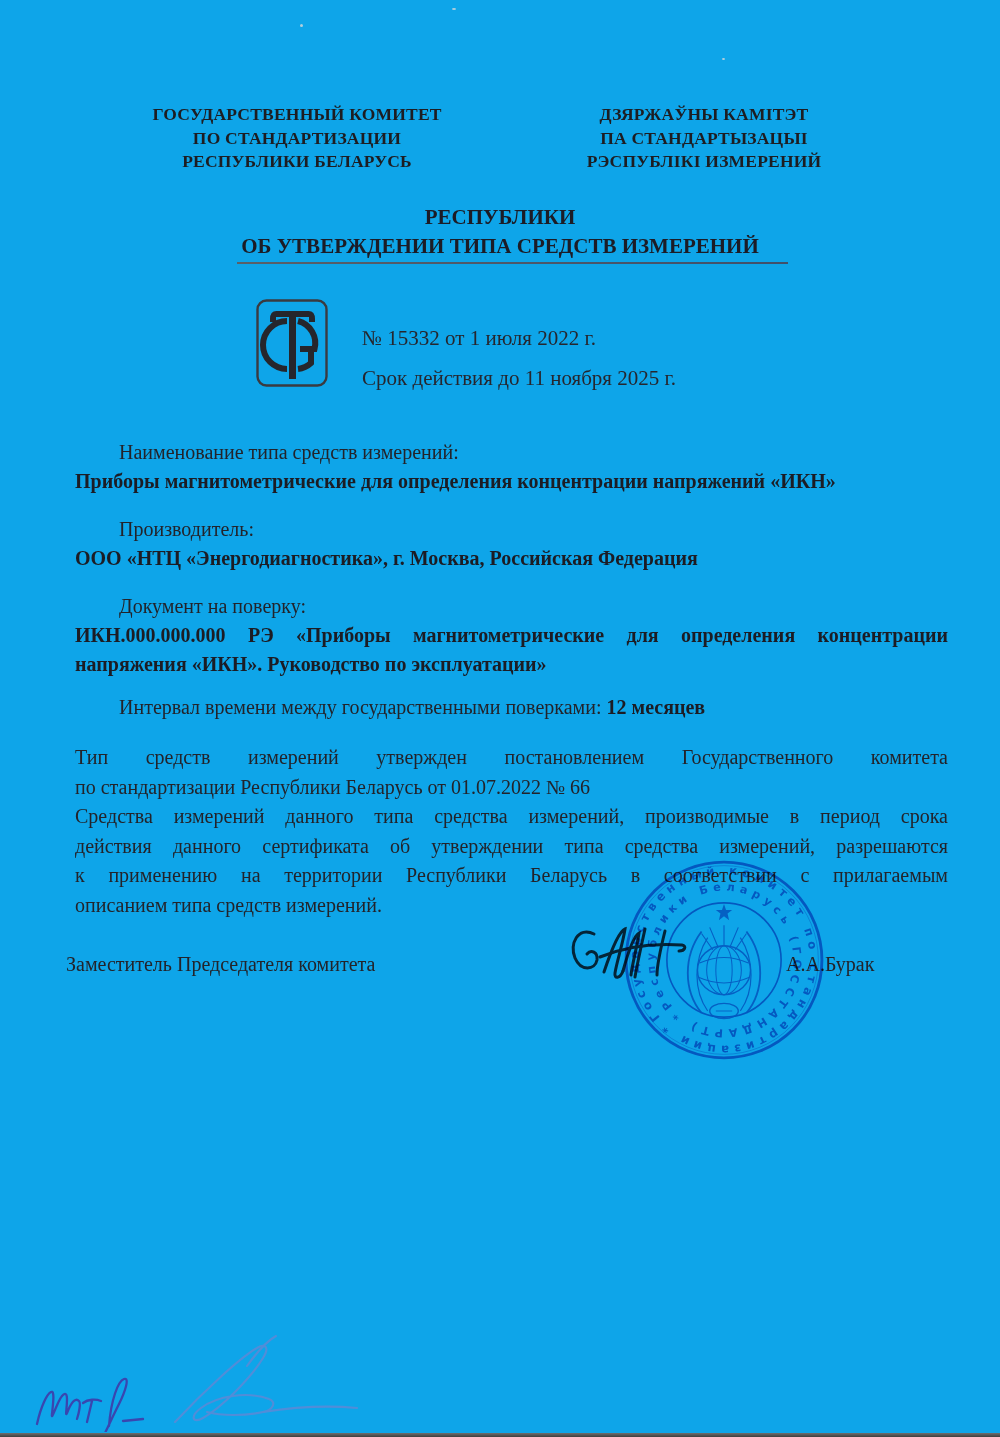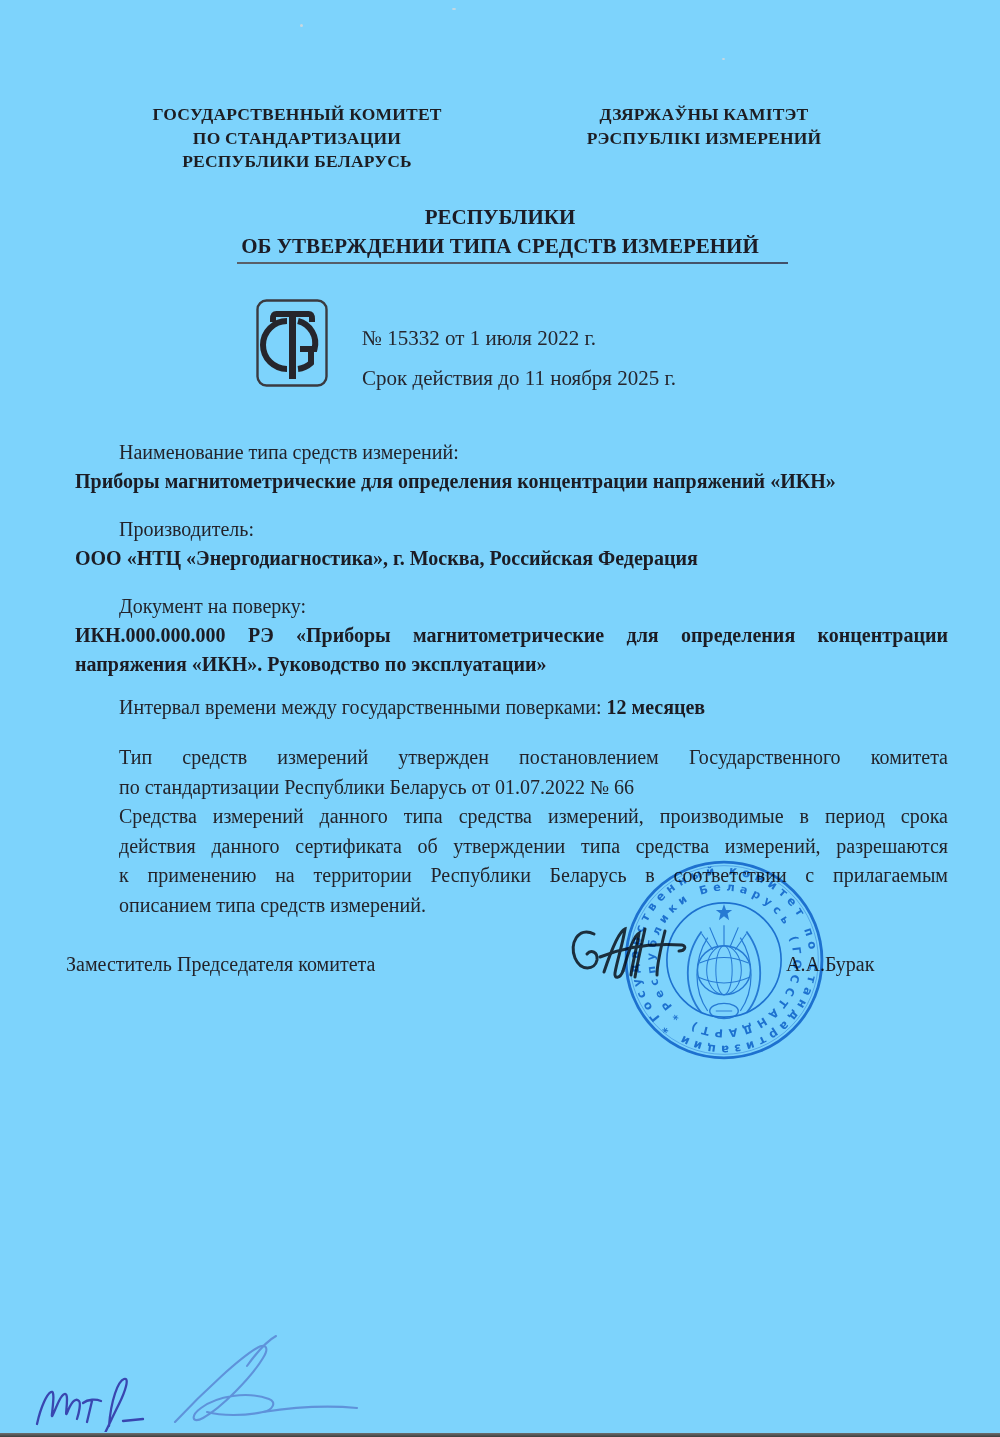--- a/index.html
+++ b/index.html
@@ -1,20 +1,20 @@
 <!DOCTYPE html>
 <html><head>
 <meta charset="utf-8">
 <style>
   html,body{margin:0;padding:0;background:#e9e9e9;}
   .page{
     position:relative;
     width:1000px;height:1437px;
     margin:0 auto;
-    background:#7dd3fc;
+    background:#0ea5e9;
     overflow:hidden;
     font-family:"Liberation Serif", serif;
     color:#23232a;
   }
   
   .hdr{position:absolute;top:103px;font-weight:bold;font-size:17.5px;line-height:23.5px;text-align:center;letter-spacing:.2px;color:#1d1d22;}
   .hdr-left{left:130px;width:334px;}
   .hdr-right{left:558px;width:292px;}
   
   .title{position:absolute;top:203px;left:0;width:100%;text-align:center;font-weight:bold;font-size:21px;line-height:28.5px;color:#1c1c26;}
@@ -24,21 +24,21 @@
   
   .certinfo{position:absolute;left:362px;top:318px;font-size:21px;line-height:40px;color:#26262e;}
   
   .content{position:absolute;left:75px;top:438px;width:873px;font-size:20px;line-height:29px;}
   .lbl{font-weight:normal;margin-left:44px;}
   .val{font-weight:bold;color:#1c1c24;}
   .jline{text-align:justify;text-align-last:justify;}
   .mt19{margin-top:19px;}
   .mt14{margin-top:14px;}
   .mt21{margin-top:21px;}
-  .para div{line-height:29.5px;margin-left:44px;}
+  .para div{line-height:29.5px;}
   
   .sig-pos{position:absolute;left:66px;top:953px;font-size:20px;}
   .sig-name{position:absolute;left:786px;top:953px;font-size:20px;}
   
   .stamp{position:absolute;left:622px;top:858px;width:204px;height:204px;mix-blend-mode:multiply;opacity:.95;}
   .stamp text{font-family:"DejaVu Sans", sans-serif;font-weight:bold;}
   
   .ink-sign{position:absolute;left:566px;top:918px;width:132px;height:72px;mix-blend-mode:multiply;}
   
   .pen{position:absolute;left:25px;top:1330px;width:370px;height:102px;}
@@ -55,20 +55,21 @@
   <div class="speck" style="left:452px;top:8px;width:4px;height:2px;"></div>
   <div class="speck" style="left:722px;top:58px;width:3px;height:2px;"></div>
 
   <div class="hdr hdr-left">
     <div>ГОСУДАРСТВЕННЫЙ КОМИТЕТ</div>
     <div>ПО СТАНДАРТИЗАЦИИ</div>
     <div>РЕСПУБЛИКИ БЕЛАРУСЬ</div>
   </div>
   <div class="hdr hdr-right">
     <div>ДЗЯРЖАЎНЫ КАМІТЭТ</div>
+    <div>ПА СТАНДАРТЫЗАЦЫІ</div>
     <div>РЭСПУБЛІКІ ИЗМЕРЕНИЙ</div>
   </div>
 
   <div class="title">
     <div>РЕСПУБЛИКИ</div>
     <div>ОБ УТВЕРЖДЕНИИ ТИПА СРЕДСТВ ИЗМЕРЕНИЙ</div>
   </div>
   <div class="rule"></div>
 
   <svg class="logo" viewBox="0 0 72 88">

